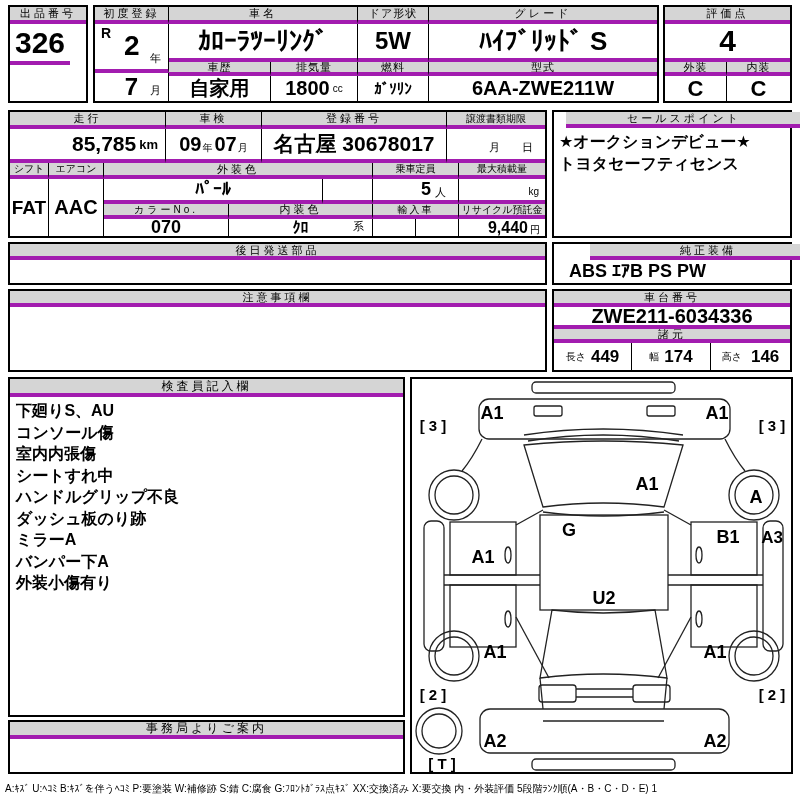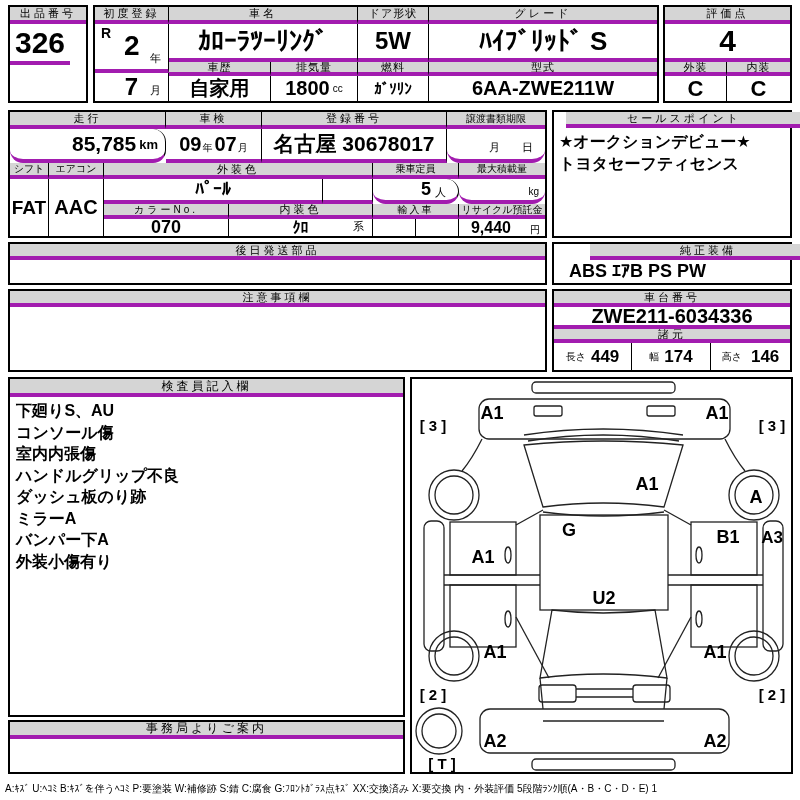--- a/index.html
+++ b/index.html
@@ -7,21 +7,21 @@
          font-family:"Liberation Sans","DejaVu Sans",sans-serif;}
   .box{position:absolute;border:2px solid #000;box-sizing:border-box;background:#fff;}
   .c{position:absolute;box-sizing:border-box;display:flex;align-items:center;justify-content:center;overflow:hidden;white-space:nowrap;}
   .g{background:#d5d5d5;font-size:11px;letter-spacing:3px;}
   .gt{background:#d5d5d5;font-size:11px;letter-spacing:1px;}
   .gs{background:#d5d5d5;font-size:10px;letter-spacing:0;}
   .br{border-right:1px solid #000;}
   .bb{border-bottom:4px solid #a21caf;}
   .b{font-weight:bold;}
   .left{justify-content:flex-start;}
-  .right{justify-content:flex-end;border-radius:13px;}
+  .right{justify-content:flex-end;}
   .bottom{align-items:flex-end;}
   .u{font-size:10px;font-weight:normal;margin-left:3px;}
   .notes{position:absolute;left:6px;top:21px;font-size:16px;font-weight:bold;line-height:21.5px;}
   .sp{position:absolute;left:5px;top:19px;font-size:16px;font-weight:bold;line-height:22px;}
   .footer{position:absolute;left:5px;top:782px;width:792px;font-size:10px;letter-spacing:0;}
   svg text{font-family:"Liberation Sans","DejaVu Sans",sans-serif;font-weight:bold;}
 </style>
 </head>
 <body>
 
@@ -120,21 +120,21 @@
     <div class="c gs br bb" style="left:363px;top:92px;width:86px;height:15px;letter-spacing:2px;">輸入車</div>
     <div class="c gs bb" style="left:449px;top:92px;width:86px;height:15px;">リサイクル預託金</div>
 
     <div class="c b br" style="left:94px;top:107px;width:125px;height:17px;font-size:18px;">070</div>
     <div class="c br" style="left:219px;top:107px;width:144px;height:17px;">
       <span class="b" style="font-size:16px;">ｸﾛ</span>
       <span style="position:absolute;right:8px;bottom:2px;font-size:11px;">系</span>
     </div>
     <div class="c br" style="left:363px;top:107px;width:43px;height:17px;"></div>
     <div class="c br" style="left:406px;top:107px;width:43px;height:17px;"></div>
-    <div class="c right" style="left:449px;top:107px;width:86px;height:17px;padding-right:5px;gap:17px;">
+    <div class="c right" style="left:449px;top:107px;width:86px;height:17px;padding-right:5px;">
       <span class="b" style="font-size:16px;">9,440</span>
       <span style="font-size:10px;margin:4px 0 0 2px;">円</span>
     </div>
   </div>
 
   <div class="box" style="left:552px;top:110px;width:240px;height:128px;">
     <div class="c g bb" style="left:12px;top:0;width:236px;height:16px;">セールスポイント</div>
     <div class="sp">
       <div>★オークションデビュー★</div>
       <div>トヨタセーフティセンス</div>
@@ -171,20 +171,21 @@
       <span class="b" style="font-size:17px;">146</span>
     </div>
   </div>
 
   <div class="box" style="left:8px;top:377px;width:397px;height:340px;">
     <div class="c g bb" style="left:0;top:0;width:393px;height:18px;font-size:12px;">検査員記入欄</div>
     <div class="notes">
       <div>下廻りS、AU</div>
       <div>コンソール傷</div>
       <div>室内内張傷</div>
+      <div>シートすれ中</div>
       <div>ハンドルグリップ不良</div>
       <div>ダッシュ板のり跡</div>
       <div>ミラーA</div>
       <div>バンパー下A</div>
       <div>外装小傷有り</div>
     </div>
   </div>
 
   <div class="box" style="left:8px;top:720px;width:397px;height:54px;">
     <div class="c g bb" style="left:0;top:0;width:393px;height:17px;font-size:12px;">事務局よりご案内</div>

